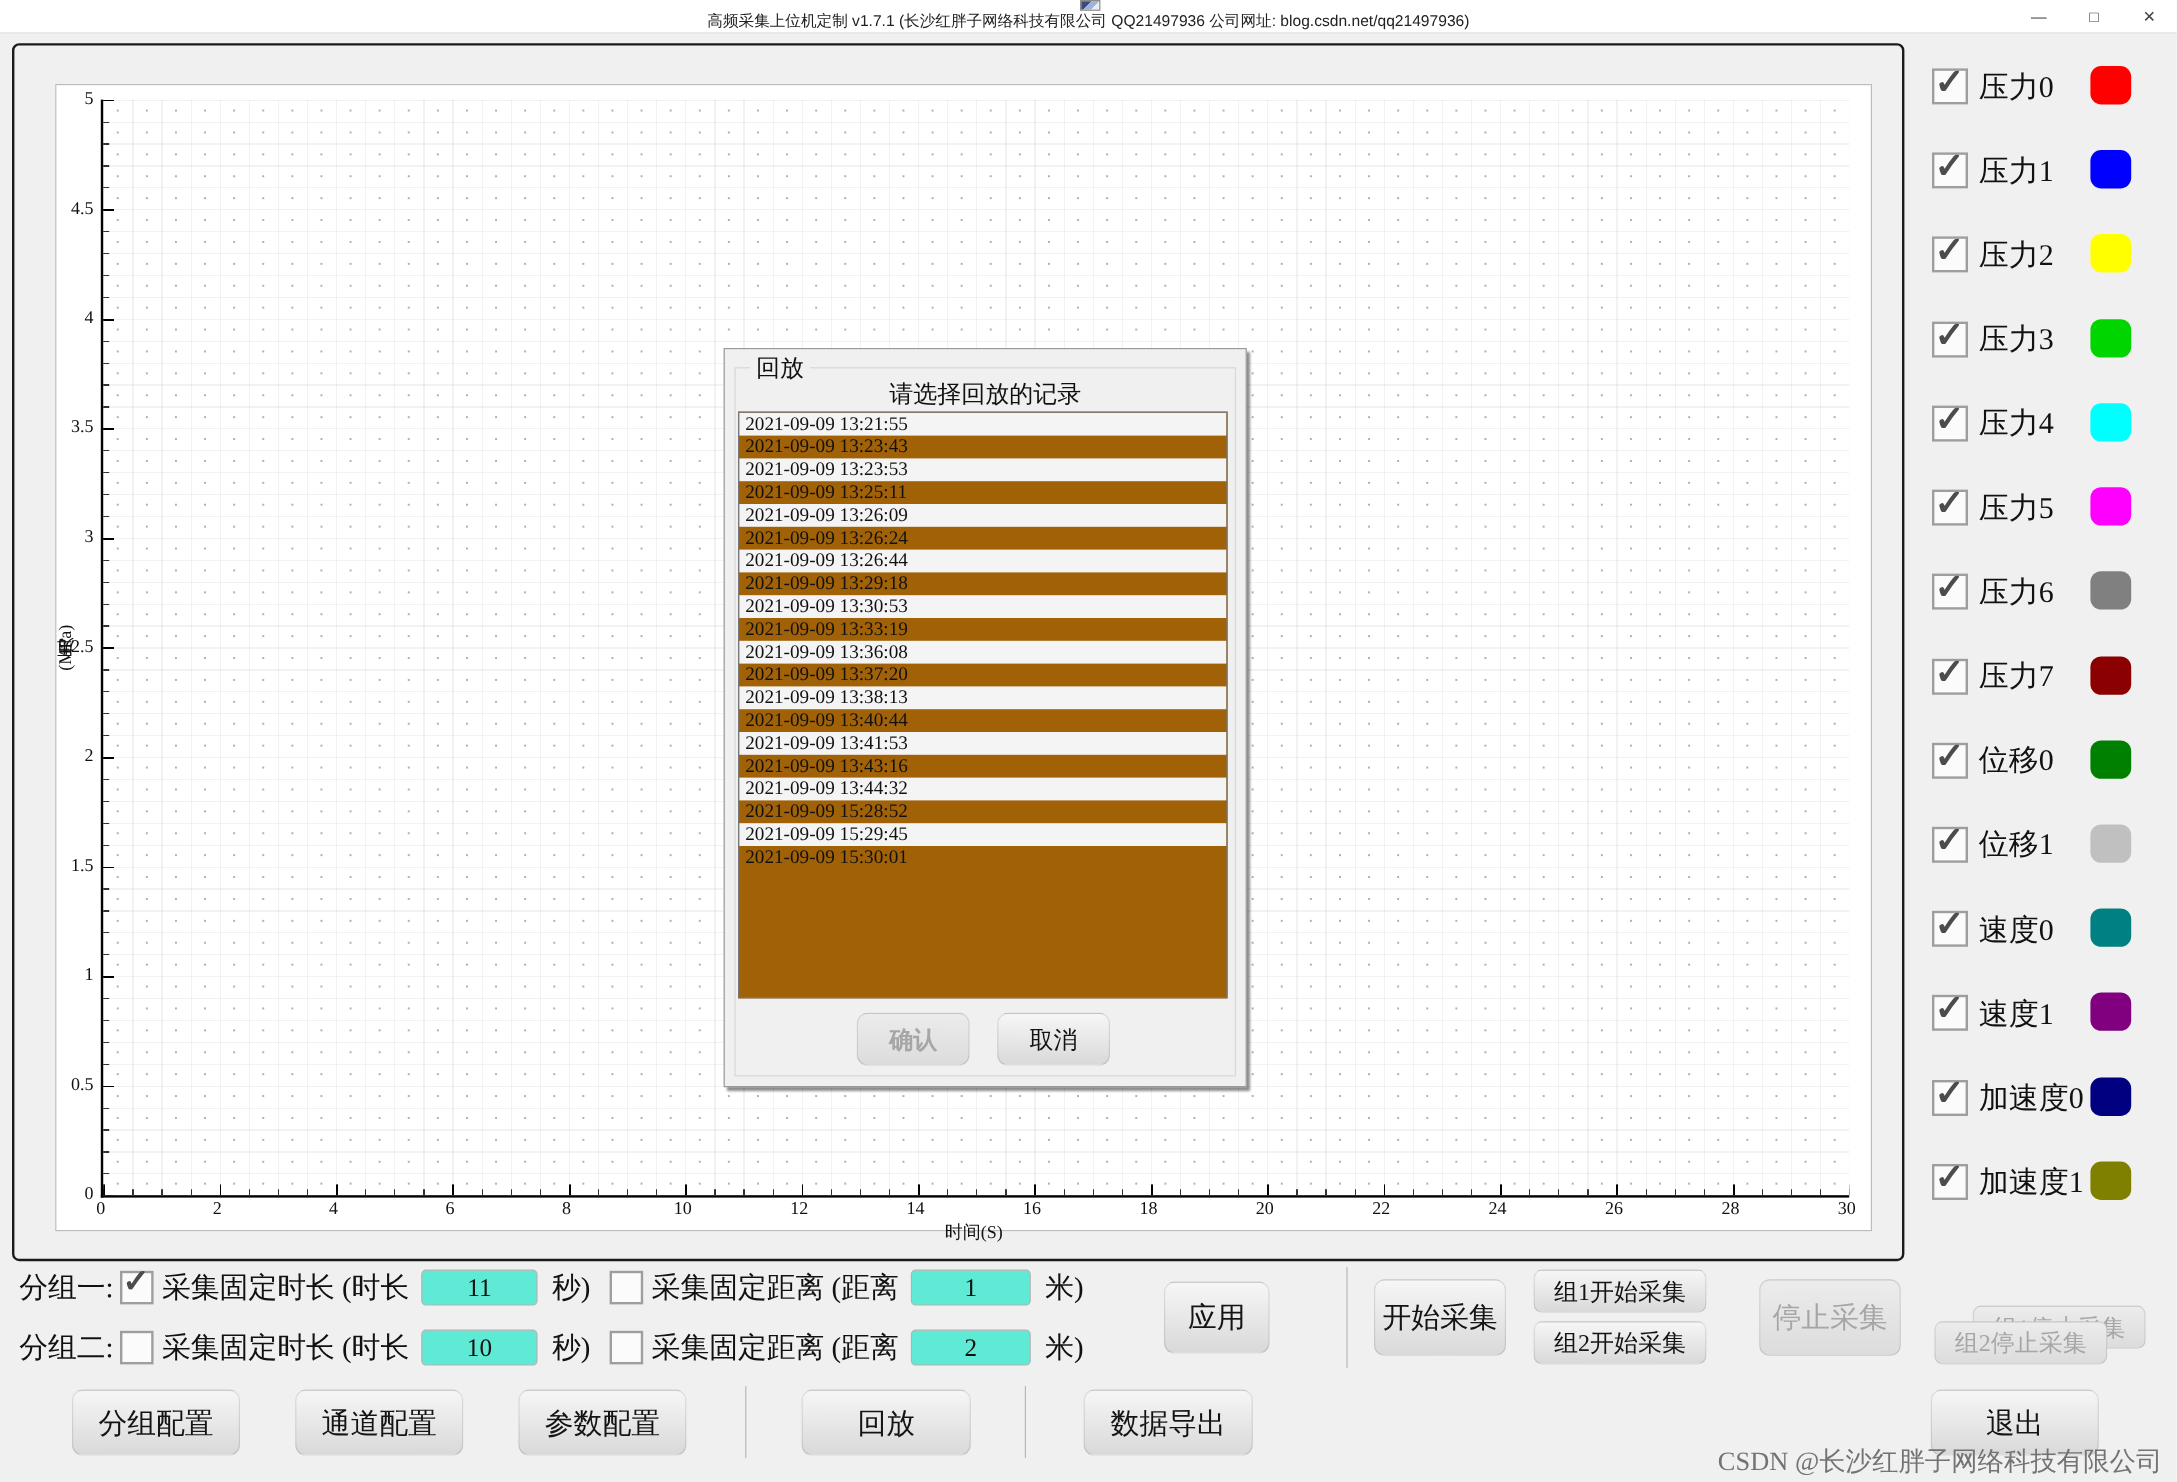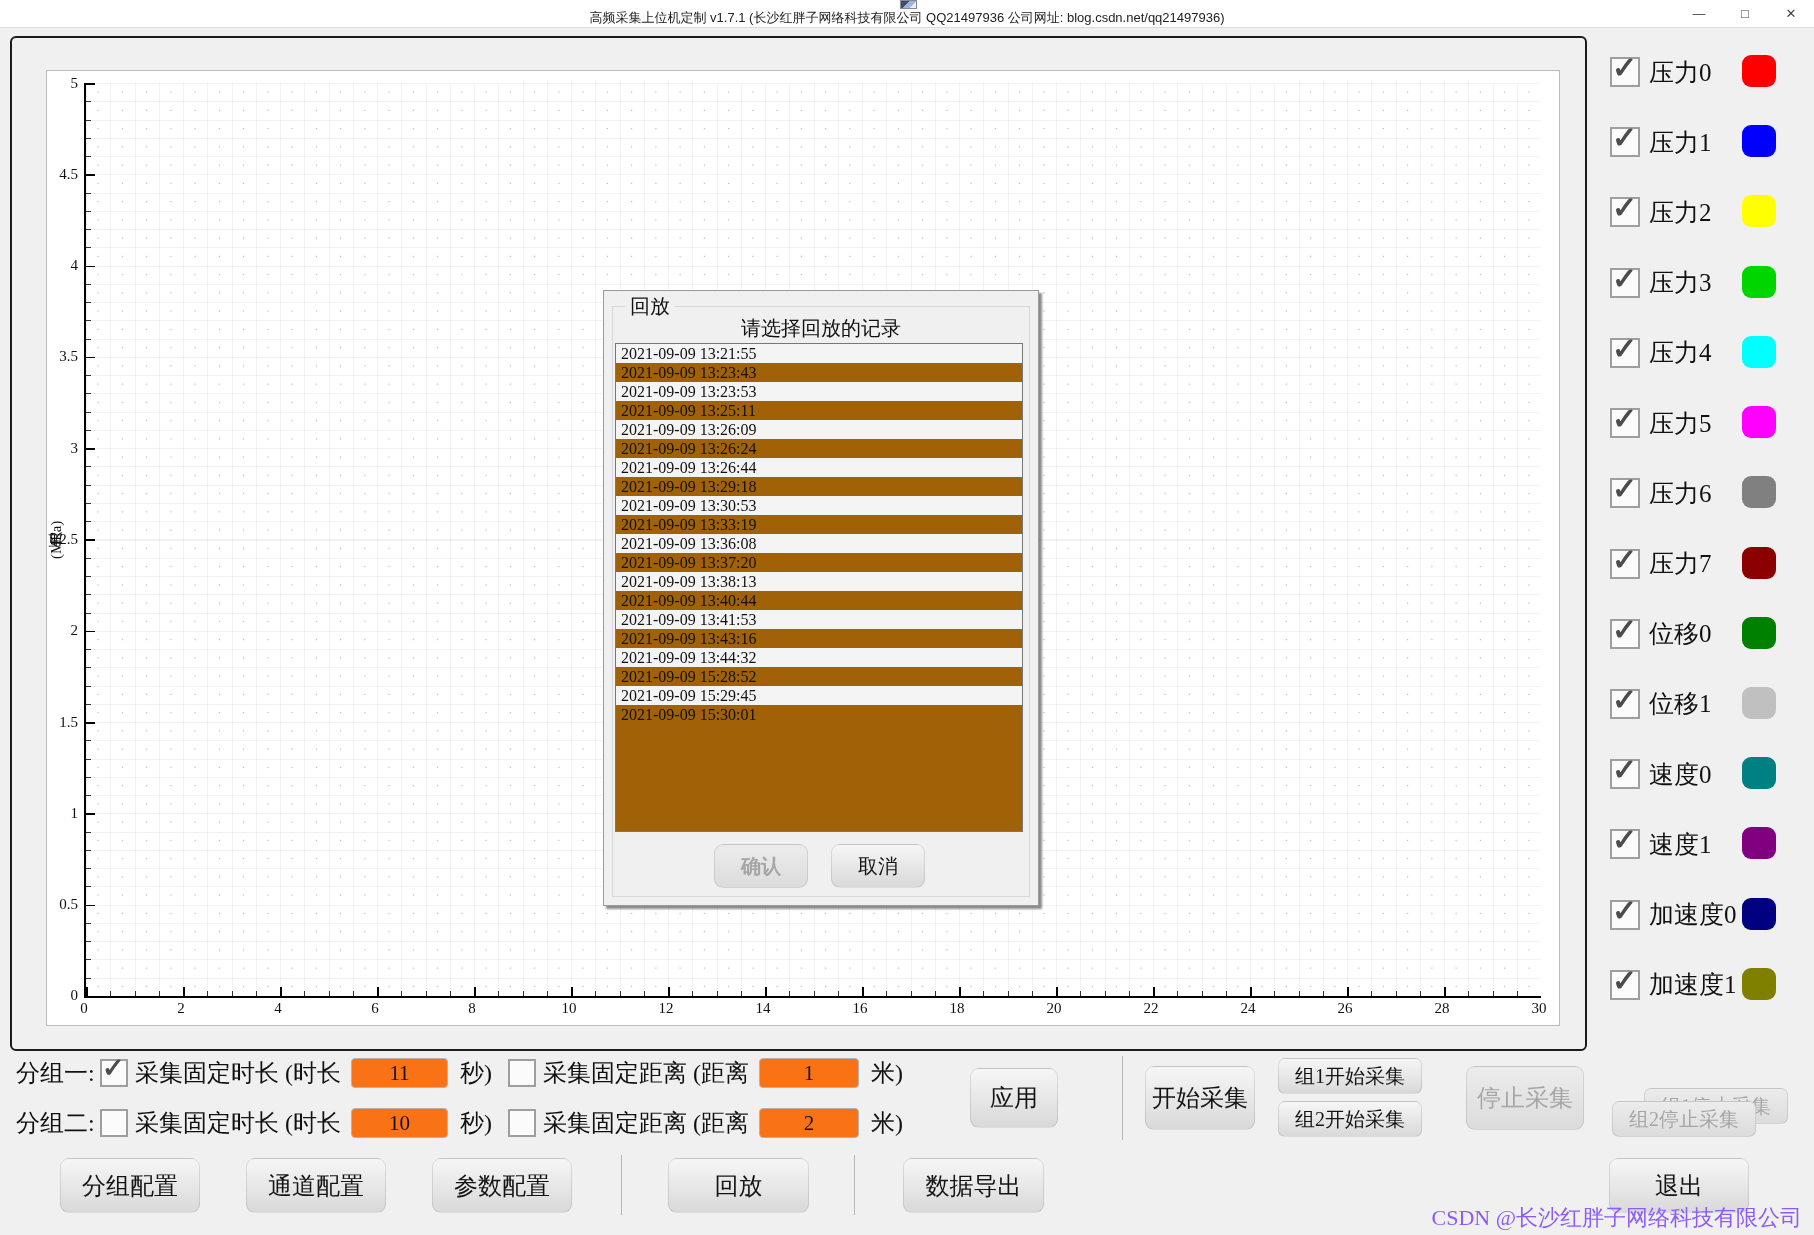--- a/index.html
+++ b/index.html
@@ -81,28 +81,28 @@
   .chan-label{font-size:25px;white-space:nowrap;}
   .swatch{position:absolute;left:132px;top:3px;width:34px;height:32px;border-radius:9px;}
   
   .group-rows{position:absolute;left:16px;top:1056px;width:900px;height:84px;display:flex;
     flex-direction:column;justify-content:space-between;}
   .group-row{display:flex;align-items:center;height:34px;font-size:24px;white-space:nowrap;}
   .grp-name{width:84px;}
   .group-row .cb{width:24px;height:24px;}
   .group-row .cb.checked::after{font-size:27px;}
   .grp-text{margin-left:7px;}
-  .field{height:28px;background:#f97316;border:1px solid #b3b3b3;border-radius:4px;
+  .field{height:28px;background:#5eead4;border:1px solid #b3b3b3;border-radius:4px;
     display:flex;align-items:center;justify-content:center;font-size:21px;margin-left:10px;}
   .field.time{width:95px;}
   .field.dist{width:98px;}
   .unit{margin-left:12px;}
   .cb2{margin-left:16px;}
   .vdiv{position:absolute;width:1px;background:#b8b8b8;}
-  .watermark{position:absolute;right:12px;bottom:2px;font-size:22px;color:#8b5cf6;}
+  .watermark{position:absolute;right:12px;bottom:2px;font-size:22px;color:#737373;}
 </style>
 </head>
 <body>
 
 <div class="titlebar">
   <div class="app-icon"></div>
   <div class="title-text">高频采集上位机定制 v1.7.1 (长沙红胖子网络科技有限公司 QQ21497936 公司网址: blog.csdn.net/qq21497936)</div>
   <div class="win-controls">
     <div class="win-btn">—</div>
     <div class="win-btn">□</div>
@@ -143,20 +143,21 @@
         <span>16</span>
         <span>18</span>
         <span>20</span>
         <span>22</span>
         <span>24</span>
         <span>26</span>
         <span>28</span>
         <span>30</span>
     </div>
     <div class="y-title">压力(MPa)</div>
+    <div class="x-title">时间(S)</div>
   </div>
 </div>
 
 <div class="dialog">
   <div class="groupbox">
     <div class="groupbox-title">回放</div>
   </div>
   <div class="dialog-prompt">请选择回放的记录</div>
   <div class="record-list">
     <div class="record-row">2021-09-09 13:21:55</div>

